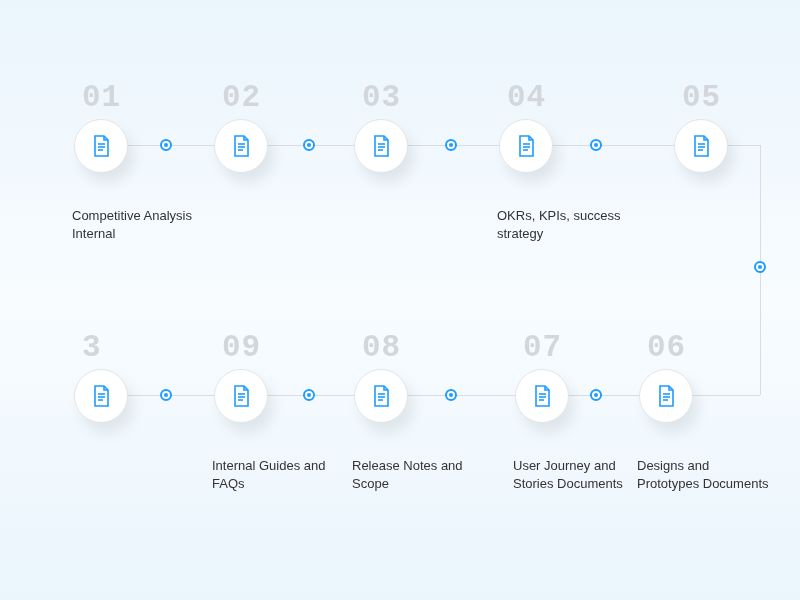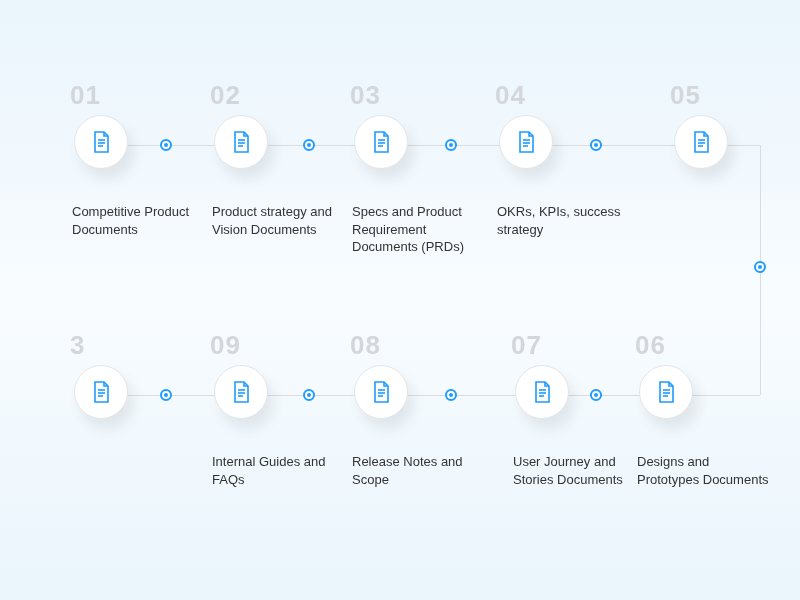--- a/index.html
+++ b/index.html
@@ -16,26 +16,27 @@
     left: 0;
     width: 100%;
   }
   .row-top { top: 80px; }
   .row-bottom { top: 330px; }
   .step {
     position: absolute;
     width: 140px;
   }
   .num {
-    font-size: 26px;
+    font-size: 31px;
     font-weight: 700;
     color: #d3d7db;
     letter-spacing: 1px;
     margin-bottom: 4px;
-    margin-left: 0;
+    margin-left: 12px;
+    font-family: Liberation Mono, monospace;
   }
   .circle {
     width: 54px;
     height: 54px;
     border-radius: 50%;
     background: #ffffff;
     border: 1px solid #e3e6e9;
     display: flex;
     align-items: center;
     justify-content: center;
@@ -98,57 +99,55 @@
       <span>
         <svg viewBox="0 0 24 24" fill="none" stroke="#1f9cff" stroke-width="1.6">
             <path d="M6 2h9l4 4v16H6z"></path>
             <path d="M15 2v4h4"></path>
             <line x1="9" y1="10" x2="16" y2="10"></line>
             <line x1="9" y1="13" x2="16" y2="13"></line>
             <line x1="9" y1="16" x2="14" y2="16"></line>
           </svg>
       </span>
     </div>
-    <div class="label">Competitive Product Documents</div>
+    <div class="label">Competitive Analysis Internal</div>
   </div>
 
   <div class="connector-dot" style="top:59px; left:160px"></div>
 
   <div class="step" style="left:210px">
     <div class="num">02</div>
     <div class="circle">
       <span>
         <svg viewBox="0 0 24 24" fill="none" stroke="#1f9cff" stroke-width="1.6">
             <path d="M6 2h9l4 4v16H6z"></path>
             <path d="M15 2v4h4"></path>
             <line x1="9" y1="10" x2="16" y2="10"></line>
             <line x1="9" y1="13" x2="16" y2="13"></line>
             <line x1="9" y1="16" x2="14" y2="16"></line>
           </svg>
       </span>
     </div>
-    <div class="label">Product strategy and Vision Documents</div>
   </div>
 
   <div class="connector-dot" style="top:59px; left:303px"></div>
 
   <div class="step" style="left:350px">
     <div class="num">03</div>
     <div class="circle">
       <span>
         <svg viewBox="0 0 24 24" fill="none" stroke="#1f9cff" stroke-width="1.6">
             <path d="M6 2h9l4 4v16H6z"></path>
             <path d="M15 2v4h4"></path>
             <line x1="9" y1="10" x2="16" y2="10"></line>
             <line x1="9" y1="13" x2="16" y2="13"></line>
             <line x1="9" y1="16" x2="14" y2="16"></line>
           </svg>
       </span>
     </div>
-    <div class="label">Specs and Product Requirement Documents (PRDs)</div>
   </div>
 
   <div class="connector-dot" style="top:59px; left:445px"></div>
 
   <div class="step" style="left:495px">
     <div class="num">04</div>
     <div class="circle">
       <span>
         <svg viewBox="0 0 24 24" fill="none" stroke="#1f9cff" stroke-width="1.6">
             <path d="M6 2h9l4 4v16H6z"></path>

